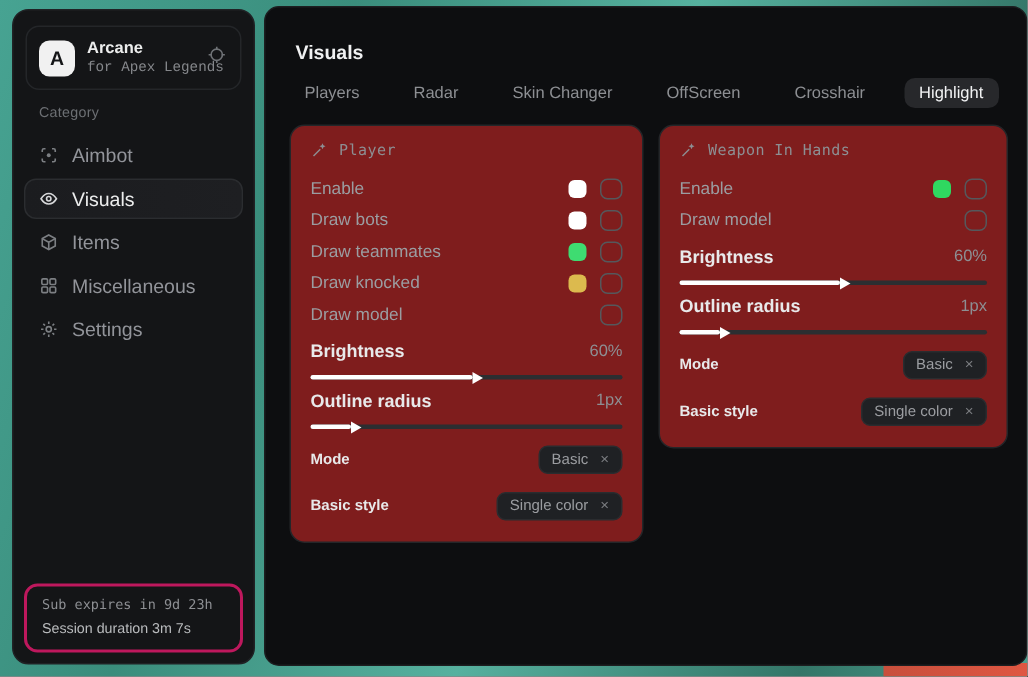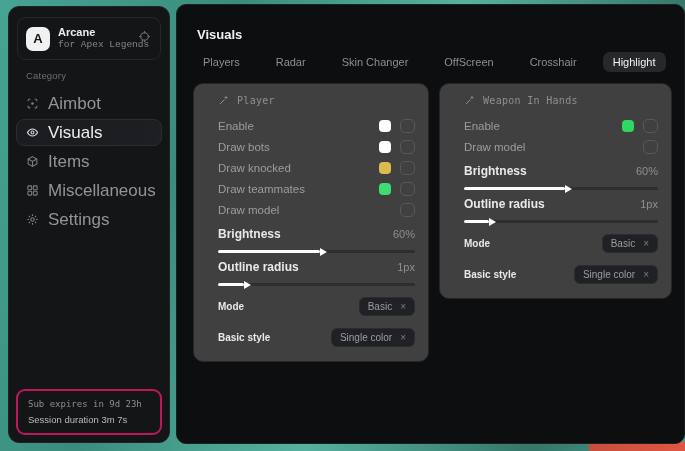--- a/index.html
+++ b/index.html
@@ -34,21 +34,21 @@
   .app-name { color: #eceded; font-size: 11px; font-weight: 700; line-height: 13px; }
   .app-sub { color: #85878b; font-size: 9.5px; line-height: 12px; font-family: Liberation Mono, monospace; }
   .hdr-icon { position: absolute; right: 9px; top: 12px; color: #6f7276; display: flex; }
   .hdr-icon svg { width: 13px; height: 13px; }
 
   .category { color: #6c6f73; font-size: 9.5px; margin: 10px 0 9px 10px; letter-spacing: .2px; }
 
   .sb-item {
     display: flex; align-items: center; gap: 9px; height: 27px;
     padding: 0 9px; margin-bottom: 2px; border: 1px solid transparent;
-    border-radius: 8px; color: #92949 8; color: #92949a; font-size: 17px; cursor: pointer;
+    border-radius: 8px; color: #92949 8; color: #92949a; font-size: 13px; cursor: pointer;
   }
   .sb-item .nav-ic { display: flex; color: #7c7f83; }
   .sb-item .nav-ic svg { width: 13px; height: 13px; }
   .sb-item.selected {
     background: linear-gradient(90deg, #1b1c1f, #1e1f22);
     border-color: #2b2d30; color: #eceded;
   }
   .sb-item.selected .nav-ic { color: #d6d7d9; }
 
   .sb-footer {
@@ -65,22 +65,22 @@
   }
   .page-title { position: absolute; left: 20px; top: 22px; color: #f0f1f2; font-size: 13px; font-weight: 700; }
   .tabs { position: absolute; left: 16px; top: 47px; display: flex; gap: 16px; }
   .tab {
     padding: 4px 10px; font-size: 11px; color: #8d8f93; border-radius: 7px; cursor: pointer; white-space: nowrap;
   }
   .tab.selected { background: #27282b; color: #f2f3f4; }
 
   .panels { position: absolute; left: 16px; top: 78px; display: flex; gap: 10px; align-items: flex-start; }
   .panel {
-    background: #404040; border: 1px solid #242629; border-radius: 10px;
-    padding: 10px 13px 13px 24px;
+    background: #7f1d1d; border: 1px solid #242629; border-radius: 10px;
+    padding: 10px 13px 13px 13px;
   }
   .panel-player { width: 236px; }
   .panel-weapon-in-hands { width: 233px; }
   .panel-title {
     display: flex; align-items: center; gap: 7px;
     font-family: "DejaVu Sans Mono", monospace; font-size: 10px; color: #8d8f93;
     letter-spacing: .3px; margin-bottom: 9px;
   }
   .panel-title .p-ic { display: flex; color: #8d8f93; }
   .panel-title .p-ic svg { width: 12px; height: 12px; }
@@ -221,30 +221,30 @@
             </span>
           </div>
           <div class="toggle-row">
             <span class="row-label">Draw bots</span>
             <span class="controls">
               <span class="swatch" style="background: rgb(255, 255, 255);"></span>
               <span class="checkbox"></span>
             </span>
           </div>
           <div class="toggle-row">
+            <span class="row-label">Draw teammates</span>
+            <span class="controls">
+              <span class="swatch" style="background: rgb(62, 220, 113);"></span>
+              <span class="checkbox"></span>
+            </span>
+          </div>
+          <div class="toggle-row">
             <span class="row-label">Draw knocked</span>
             <span class="controls">
               <span class="swatch" style="background: rgb(220, 186, 78);"></span>
-              <span class="checkbox"></span>
-            </span>
-          </div>
-          <div class="toggle-row">
-            <span class="row-label">Draw teammates</span>
-            <span class="controls">
-              <span class="swatch" style="background: rgb(62, 220, 113);"></span>
               <span class="checkbox"></span>
             </span>
           </div>
           <div class="toggle-row">
             <span class="row-label">Draw model</span>
             <span class="controls">
               <span class="checkbox"></span>
             </span>
           </div>
           <div class="slider-block">

